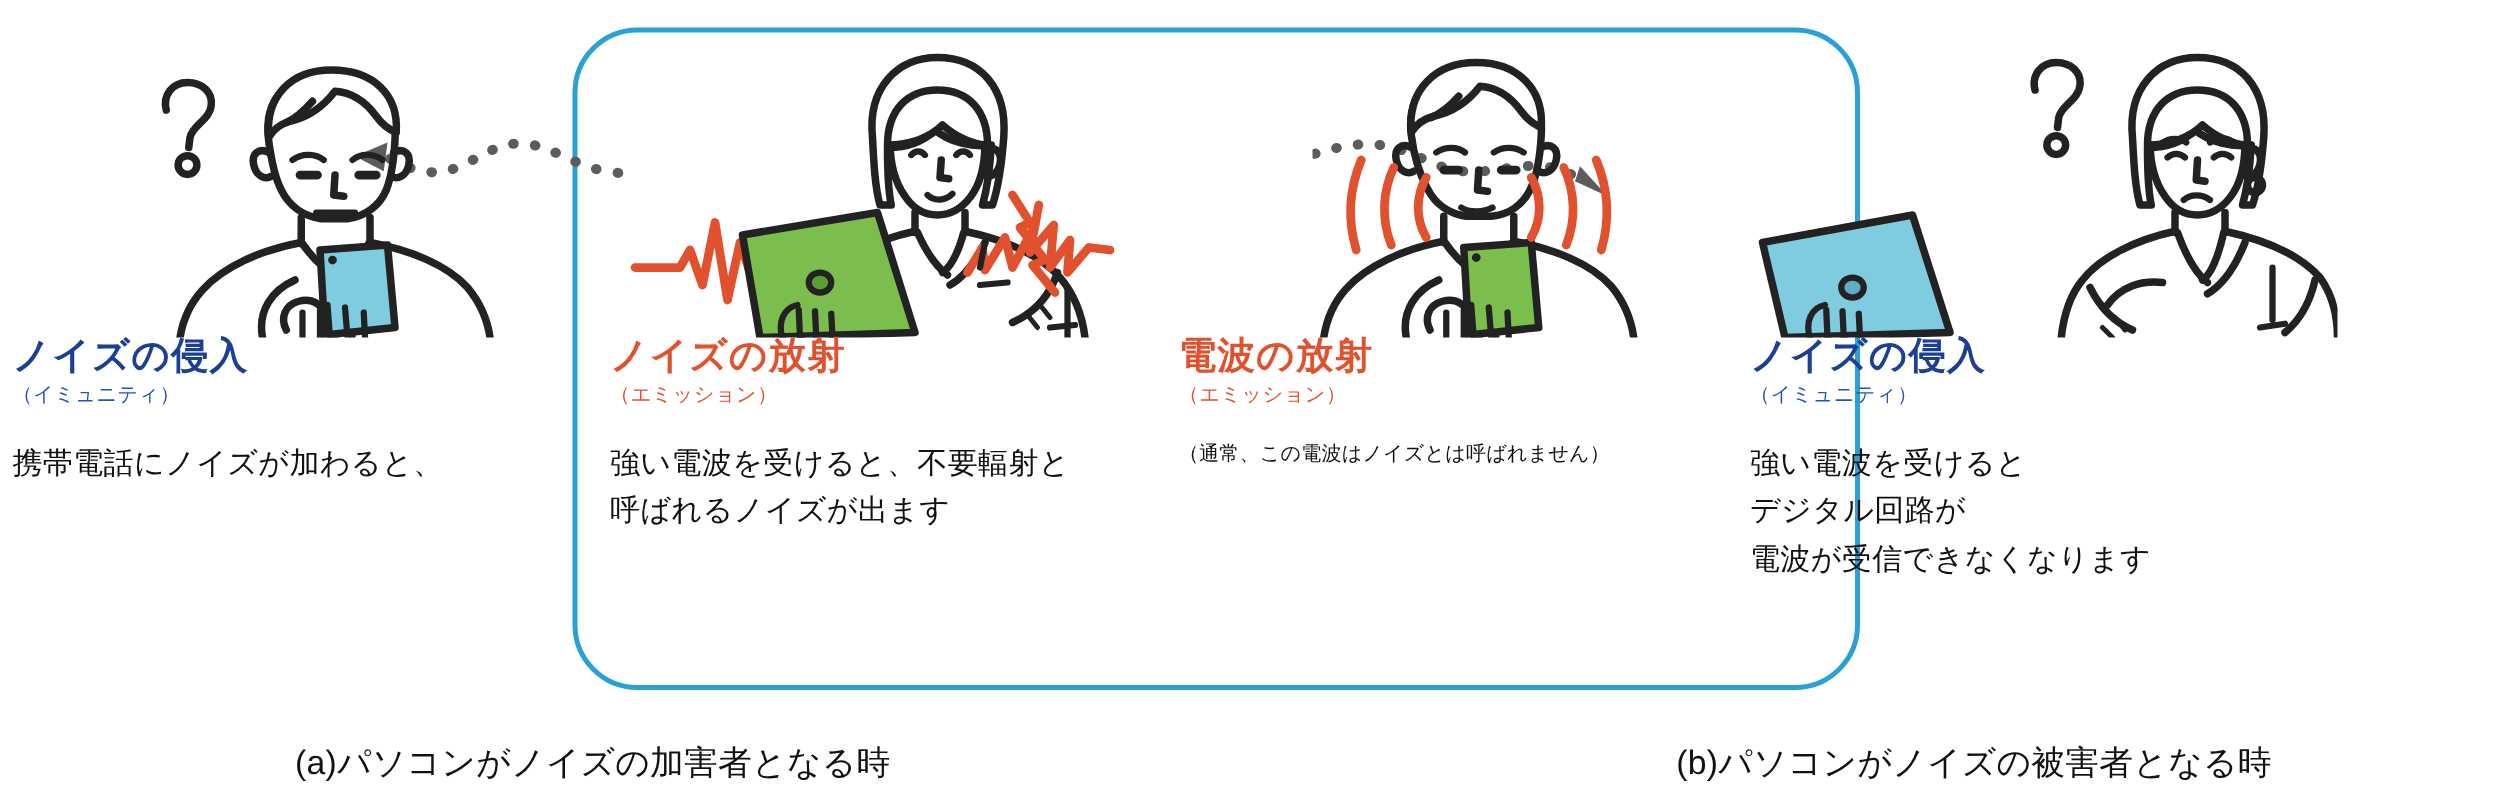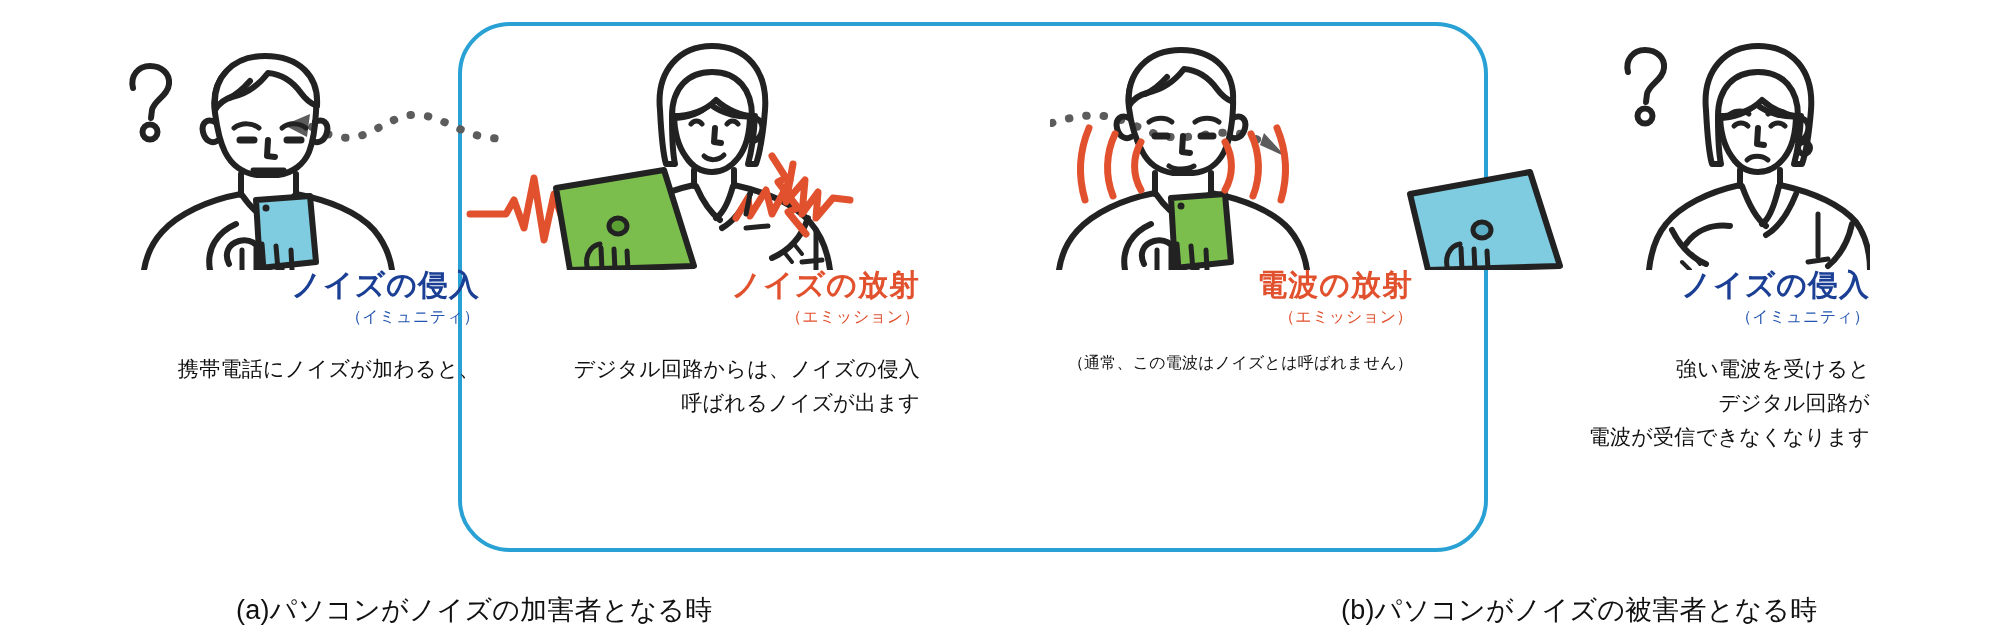--- a/index.html
+++ b/index.html
@@ -35,38 +35,38 @@
   }
 
   
   .panel {
     position: absolute;
     top: 0;
     width: 470px;
     height: 560px;
   }
   .p1 { left: 10px; }
-  .p2 { left: 450px; }
+  .p2 { left: 488px; }
   .p3 { left: 943px; }
   .p4 { left: 1400px; }
 
   .figure-area {
     position: absolute;
     left: 0;
     top: 18px;
     width: 470px;
     height: 252px;
   }
 
   .text-block {
     position: absolute;
     left: 0;
     top: 268px;
     width: 470px;
-    text-align: right;
+    text-align: left;
   }
 
   .heading {
     font-size: 30px;
     font-weight: bold;
     letter-spacing: 1px;
     line-height: 1.1;
     margin: 0 0 7px 0;
   }
   .heading.blue { color: #1B3F94; }
@@ -75,21 +75,21 @@
   .subheading {
     font-size: 16px;
     line-height: 1.1;
     margin: 0 0 26px 0;
     letter-spacing: 0.5px;
   }
   .subheading.blue { color: #2456B0; }
   .subheading.orange { color: #E2512E; }
 
   .body-line {
-    font-size: 21px;
+    font-size: 24px;
     color: #111111;
     line-height: 1.62;
     letter-spacing: 0.3px;
   }
   .note-line {
     font-size: 16px;
     color: #111111;
     line-height: 1.6;
     letter-spacing: 0.2px;
     margin-top: 8px;
@@ -265,21 +265,21 @@
 
         <g fill="none" stroke="#222222" stroke-width="5" stroke-linecap="round">
           <path d="M300,176 L296,196"></path>
           <path d="M296,210 L318,208"></path>
         </g>
       </svg>
     </div>
     <div class="text-block">
       <div class="heading orange">ノイズの放射</div>
       <div class="subheading orange">（エミッション）</div>
-      <div class="body-line">デジタル回路からは、ノイズの侵入</div>
+      <div class="body-line">強い電波を受けると、不要輻射と</div>
       <div class="body-line">呼ばれるノイズが出ます</div>
     </div>
   </div>
 
   <div class="panel p3">
     <div class="figure-area">
       <svg viewBox="0 0 470 252" width="470" height="252">
         <g fill="none" stroke="#222222" stroke-width="6" stroke-linecap="round" stroke-linejoin="round">
 
           <path d="M186,90 C182,56 204,34 238,34 C272,34 292,56 290,90 C289,110 286,124 281,134

